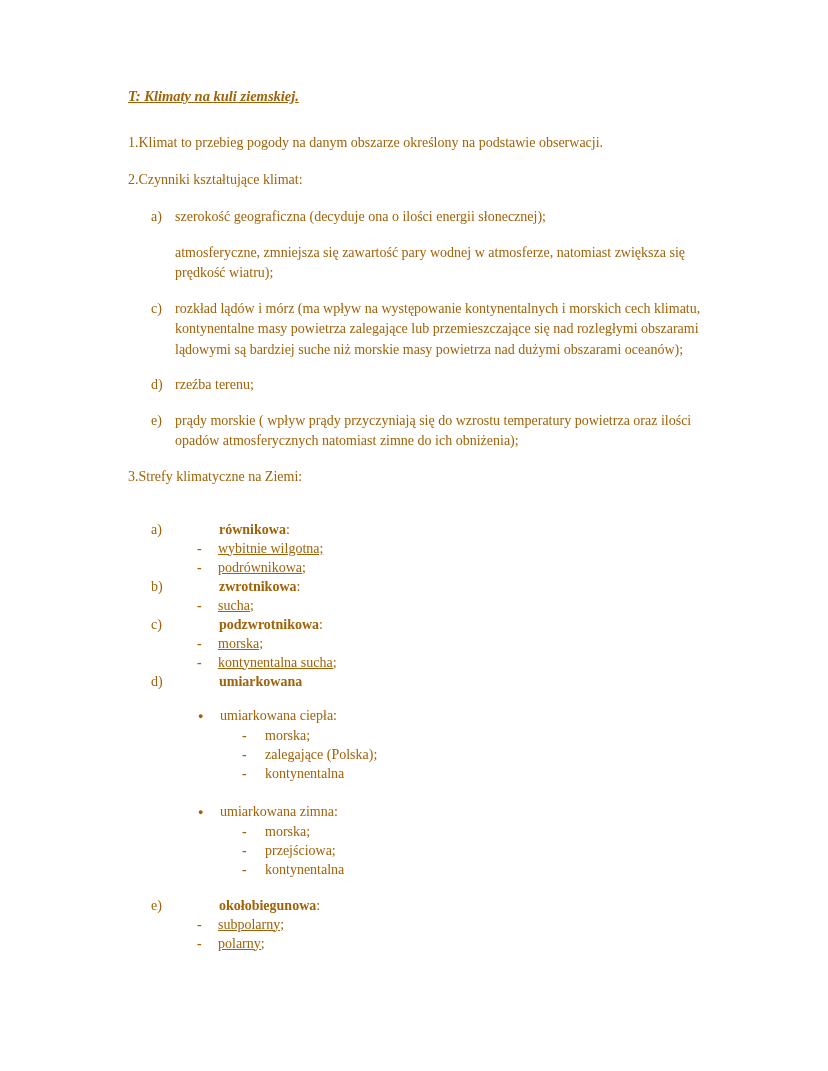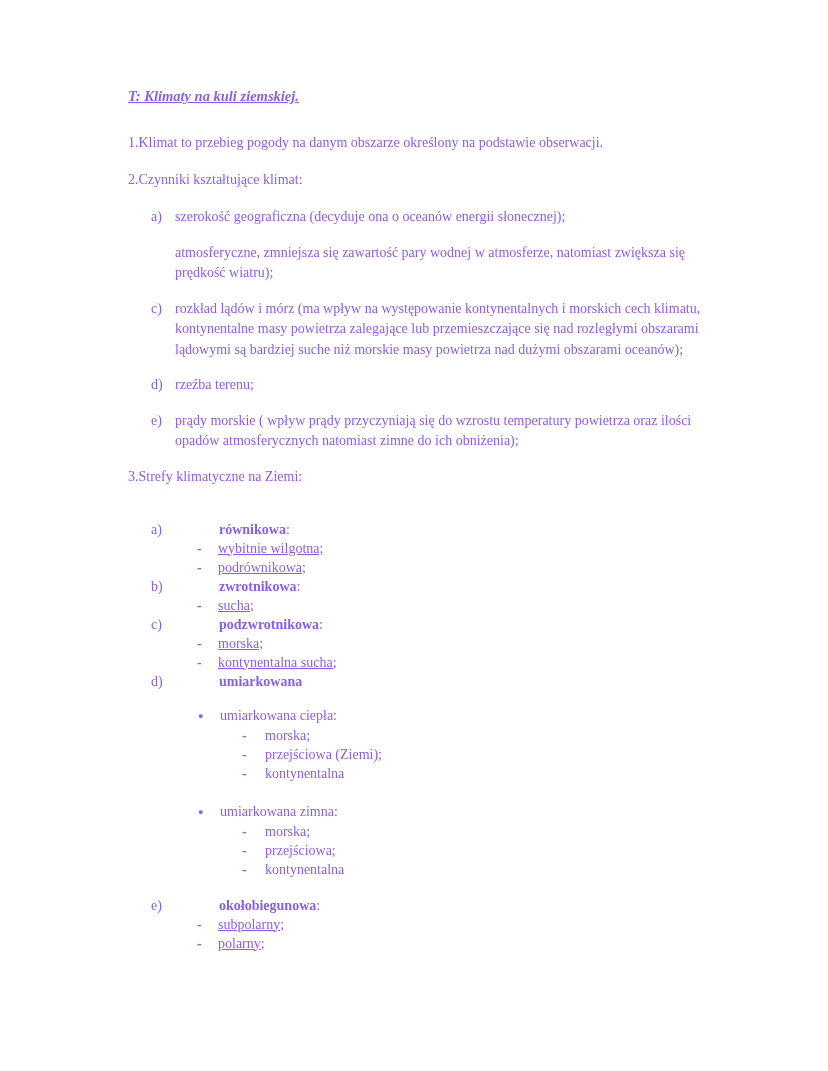--- a/index.html
+++ b/index.html
@@ -8,21 +8,21 @@
     background: #ffffff;
   }
   .page {
     position: relative;
     width: 828px;
     height: 1071px;
     background: #ffffff;
     overflow: hidden;
     font-family: "Liberation Serif", serif;
     font-size: 14px;
-    color: #8b5cf6;
+    color: #a16207;
   }
   .content {
     padding: 87px 0 0 128px;
   }
   .line {
     line-height: 19px;
     white-space: pre;
   }
   .doc-title {
     font-weight: bold;
@@ -102,21 +102,21 @@
 
     <div class="doc-title">T: Klimaty na kuli ziemskiej.</div>
 
     <div class="para">1.Klimat to przebieg pogody na danym obszarze określony na podstawie obserwacji.</div>
 
     <div class="para">2.Czynniki kształtujące klimat:</div>
 
     <div>
 
       <div class="factor">
-        <div class="line l1"><span class="marker">a)</span><span>szerokość geograficzna (decyduje ona o oceanów energii słonecznej);</span></div>
+        <div class="line l1"><span class="marker">a)</span><span>szerokość geograficzna (decyduje ona o ilości energii słonecznej);</span></div>
       </div>
 
       <div class="factor">
         <div class="line l1"><span class="marker"></span><span>atmosferyczne, zmniejsza się zawartość pary wodnej w atmosferze, natomiast zwiększa się</span></div>
         <div class="line l1"><span class="marker"></span><span>prędkość wiatru);</span></div>
       </div>
 
       <div class="factor">
         <div class="line l1"><span class="marker">c)</span><span>rozkład lądów i mórz (ma wpływ na występowanie kontynentalnych i morskich cech klimatu,</span></div>
         <div class="line l1"><span class="marker"></span><span>kontynentalne masy powietrza zalegające lub przemieszczające się nad rozległymi obszarami</span></div>
@@ -154,21 +154,21 @@
         <div class="line l2"><span class="dash">-</span><span>morska;</span></div>
         <div class="line l2"><span class="dash">-</span><span>kontynentalna sucha;</span></div>
       </div>
 
       <div>
         <div class="line l1"><span class="marker">d)</span><span class="zone-term">umiarkowana</span><span></span></div>
 
         <div class="group-1">
           <div class="line l3"><span class="bullet">●</span><span>umiarkowana ciepła:</span></div>
           <div class="line l4"><span class="dash">-</span><span>morska;</span></div>
-          <div class="line l4"><span class="dash">-</span><span>przejściowa (Ziemi);</span></div>
+          <div class="line l4"><span class="dash">-</span><span>zalegające (Polska);</span></div>
           <div class="line l4"><span class="dash">-</span><span>kontynentalna</span></div>
         </div>
 
         <div class="group-2">
           <div class="line l3"><span class="bullet">●</span><span>umiarkowana zimna:</span></div>
           <div class="line l4"><span class="dash">-</span><span>morska;</span></div>
           <div class="line l4"><span class="dash">-</span><span>przejściowa;</span></div>
           <div class="line l4"><span class="dash">-</span><span>kontynentalna</span></div>
         </div>
       </div>

